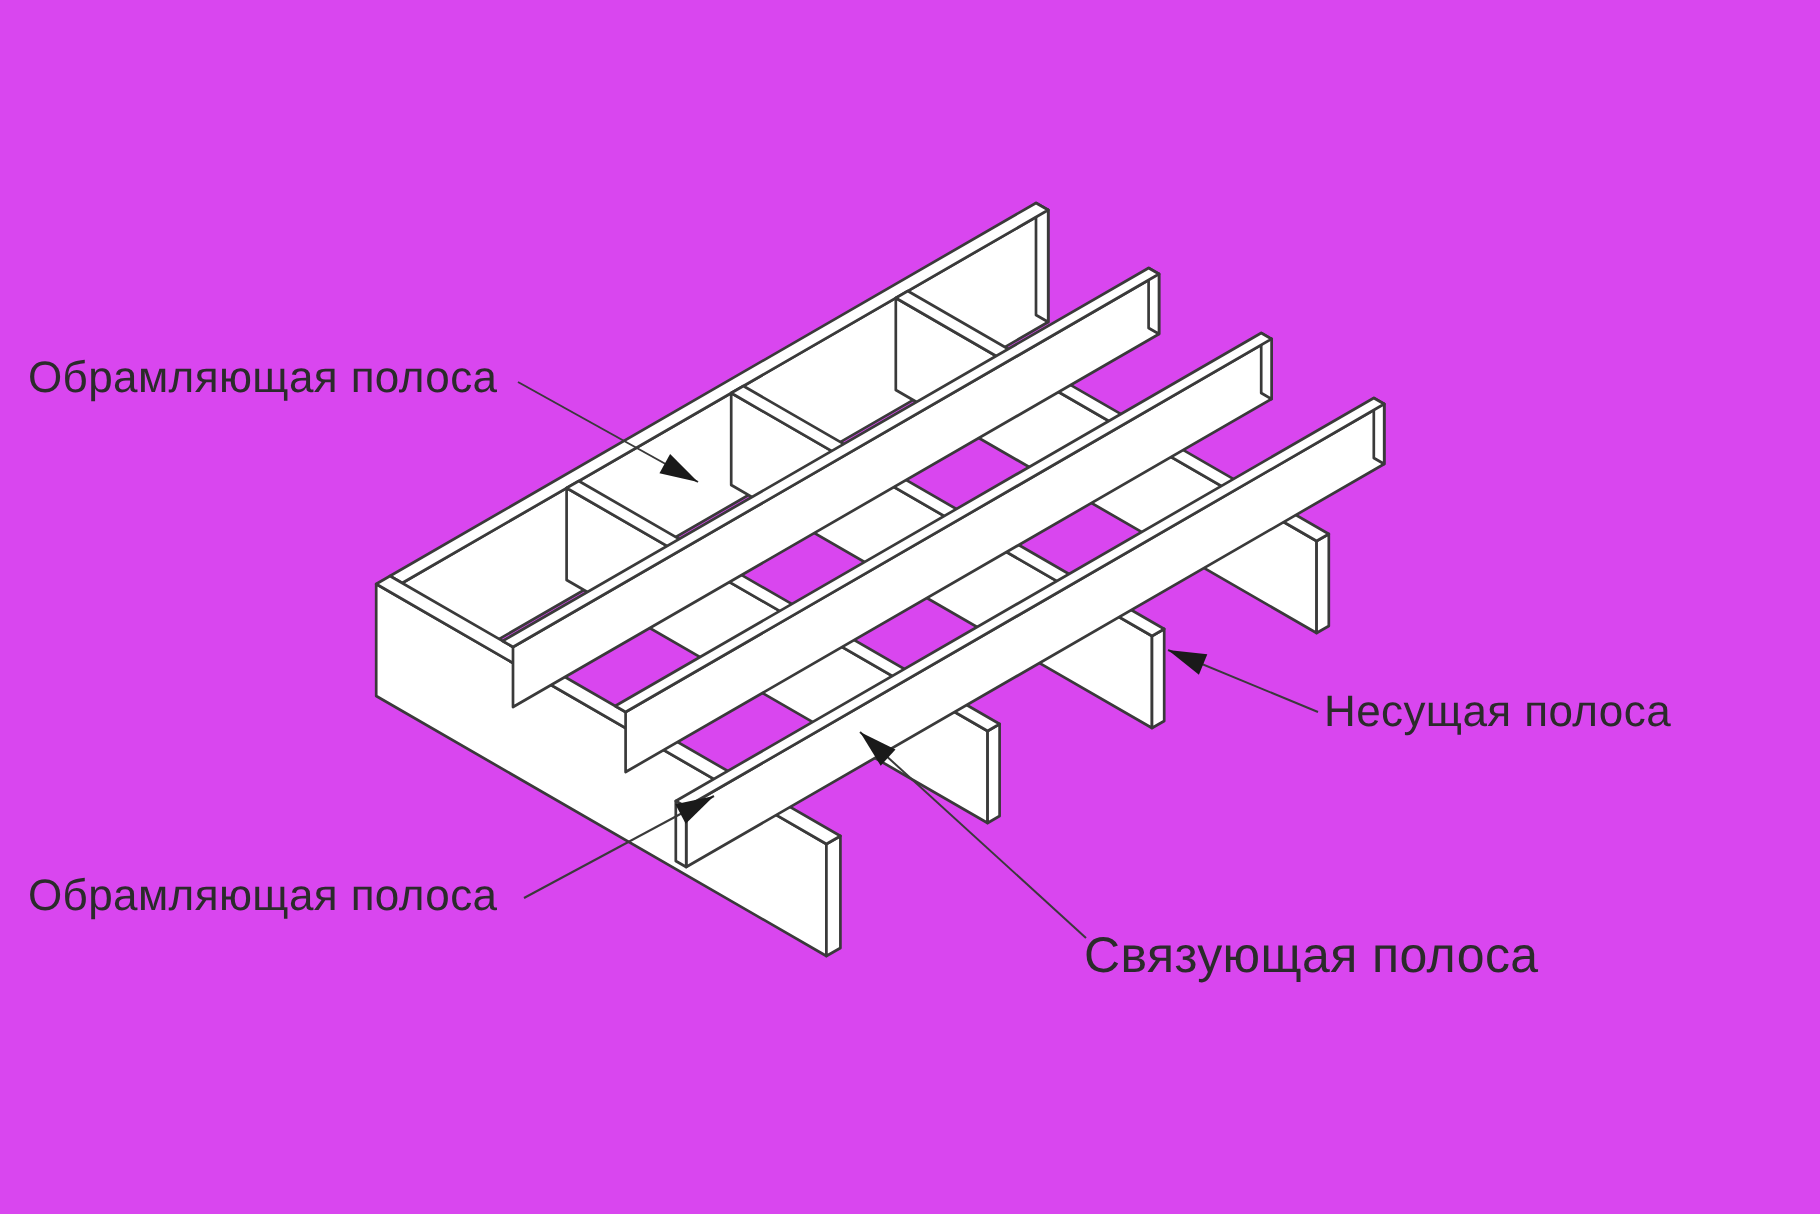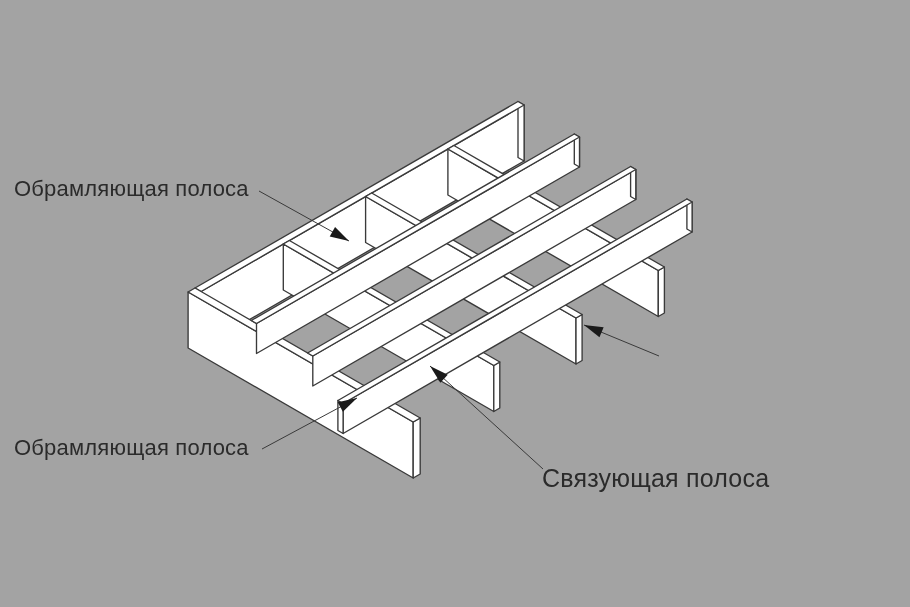--- a/index.html
+++ b/index.html
@@ -5,21 +5,21 @@
   html, body {
     margin: 0;
     padding: 0;
     background: #ffffff;
     font-family: "Liberation Sans", sans-serif;
   }
   .canvas {
     position: relative;
     width: 910px;
     height: 607px;
-    background: #a3a3a3;
+    background: #d946ef;
     overflow: hidden;
   }
   .canvas svg {
     position: absolute;
     left: 0;
     top: 0;
   }
   .diag-label {
     position: absolute;
     color: #2b2b2b;
@@ -63,14 +63,15 @@
       <line x1="262" y1="449" x2="357" y2="398" stroke="#3a3a3a" stroke-width="1"></line>
       <polygon points="357,398 342.86120917523067,411.8327363169193 337.65828254177995,402.1410102350013" fill="#1a1a1a"></polygon>
       <line x1="659" y1="356" x2="584" y2="325" stroke="#3a3a3a" stroke-width="1"></line>
       <polygon points="584,325 603.6601100870902,327.174872723517 599.4582313408051,337.34070840001294" fill="#1a1a1a"></polygon>
       <line x1="543" y1="469" x2="430" y2="366" stroke="#3a3a3a" stroke-width="1"></line>
       <polygon points="430,366 447.7470490149244,374.7345435634537 440.3369120943755,382.86411125298787" fill="#1a1a1a"></polygon>
     </svg>
 
   <div class="diag-label" style="left: 14px; top: 177px; font-size: 22px;">Обрамляющая полоса</div>
   <div class="diag-label" style="left: 14px; top: 436px; font-size: 22px;">Обрамляющая полоса</div>
+  <div class="diag-label" style="left: 662px; top: 344px; font-size: 22px;">Несущая полоса</div>
   <div class="diag-label" style="left: 542px; top: 465px; font-size: 25px;">Связующая полоса</div>
 </div>
 
 </body></html>

